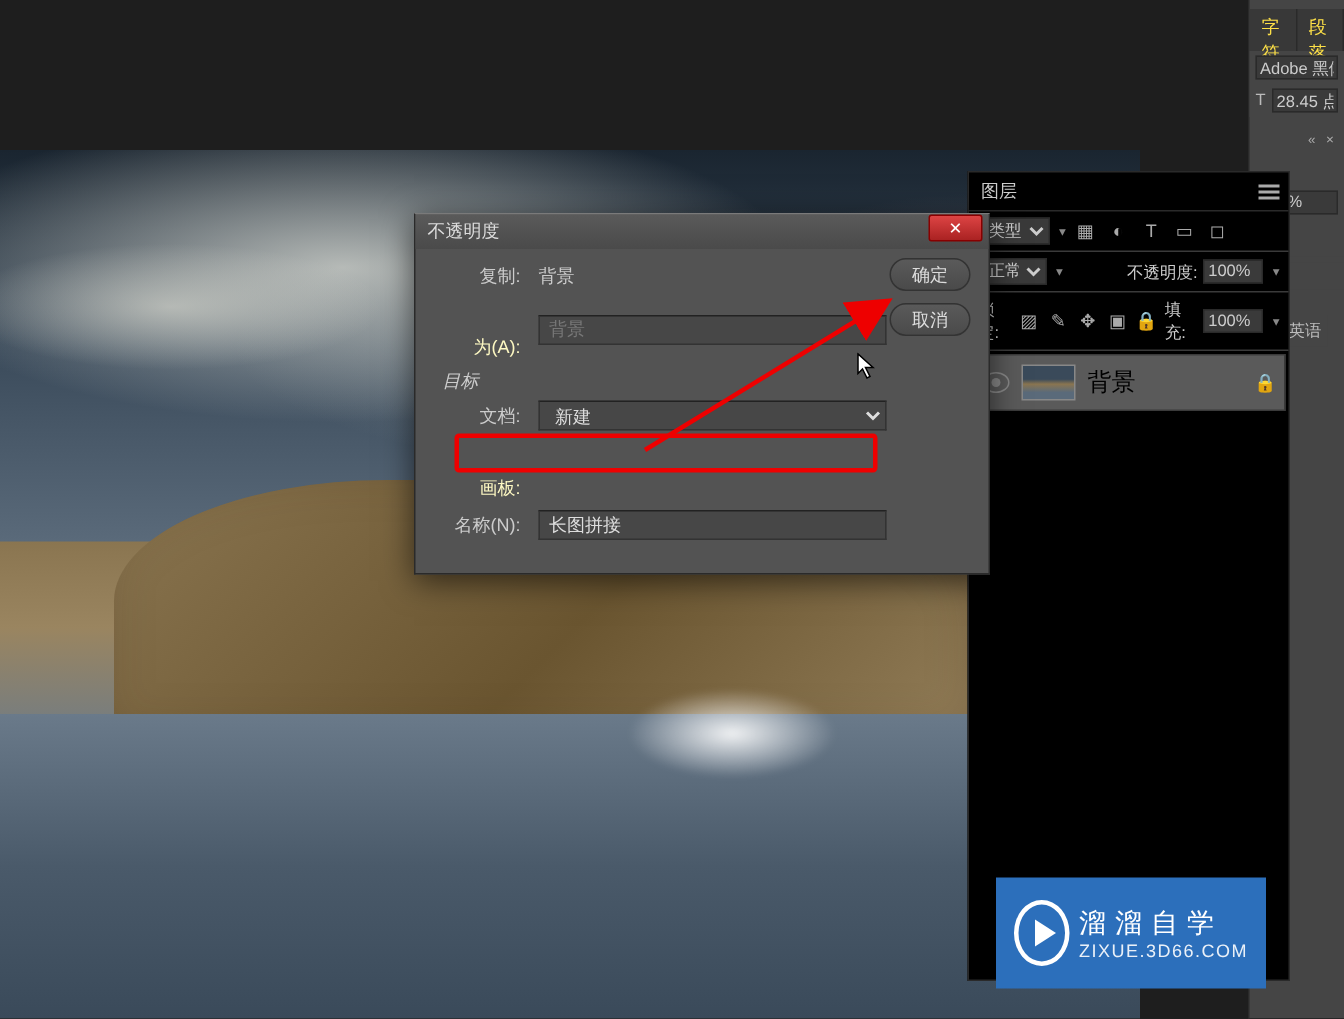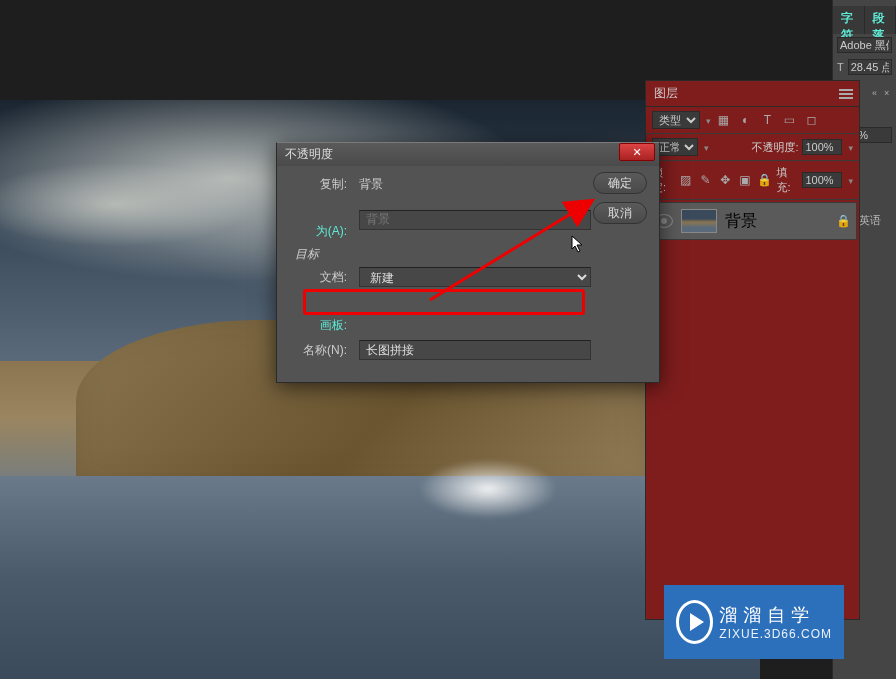--- a/index.html
+++ b/index.html
@@ -47,38 +47,38 @@
   
   .right-panels {
     position: absolute; right: 0; top: 0; width: 64px; height: 100%;
     background: #454545;
     border-left: 1px solid #2a2a2a;
   }
   .panel-tab-row {
     display:flex; background:#383838; height:28px; margin-top:6px;
   }
   .panel-tab {
-    padding:4px 8px; font-size:12px; color:#5eead4; border-right:1px solid #2a2a2a;font-weight:bold;
+    padding:4px 8px; font-size:12px; color:#fde047; border-right:1px solid #2a2a2a;
   }
   .panel-field {
     display:flex; align-items:center; gap:4px; padding:3px 4px; font-size:11px; color:#bbb;
     background:#454545;
   }
   .panel-field input {
     flex:1; min-width:0; background:#3a3a3a; border:1px solid #2a2a2a; color:#ccc; font-size:11px; padding:1px 2px;
   }
   .mini-close {
     display:flex; justify-content:flex-end; gap:4px; padding:2px 4px;
   }
   .mini-close span { width:8px; height:8px; font-size:9px; color:#aaa; }
 
   
   .layers-panel {
-    position:absolute; left:645px; top:80px; width:215px; height:540px;
-    background:#7f1d1d; border:1px solid #2a2a2a;
+    position:absolute; left:645px; top:114px; width:215px; height:540px;
+    background:#000000; border:1px solid #2a2a2a;
   }
   .layers-header {
     display:flex; align-items:center; padding:4px 8px; font-size:12px; color:#ccc;
     border-bottom:1px solid #2a2a2a; position:relative;
   }
   .layers-header .menu-icon { position:absolute; right:6px; top:8px; width:14px; height:10px;
     background: linear-gradient(#aaa,#aaa) 0 0/100% 2px no-repeat,
                 linear-gradient(#aaa,#aaa) 0 4px/100% 2px no-repeat,
                 linear-gradient(#aaa,#aaa) 0 8px/100% 2px no-repeat; }
   .layers-row {
@@ -123,21 +123,21 @@
     border-radius:2px;
   }
   .dialog-body {
     padding:10px 14px 16px 14px;
     position:relative;
   }
   .dlg-row {
     display:flex; align-items:center; gap:12px; font-size:12px; color:#ccc; margin-bottom:6px;
   }
   .dlg-row .lbl { width:56px; text-align:right; color:#ccc; }
-  .dlg-row .lbl.dim { color:#5eead4;margin-top:24px; }
+  .dlg-row .lbl.dim { color:#fef9c3;margin-top:24px; }
   .dlg-row input[type=text], .dlg-row select {
     flex:1; background:#474747; border:1px solid #333; border-top:1px solid #222; color:#ddd;
     font-size:12px; padding:2px 6px; height:20px;
   }
   .dlg-row input[disabled], .dlg-row select[disabled] { color:#777; }
   .section-label { font-size:12px; color:#ccc; margin:6px 0 4px 4px;font-style:italic; }
   .dlg-buttons {
     position:absolute; right:12px; top:6px; display:flex; flex-direction:column; gap:8px;
   }
   .dlg-btn {

